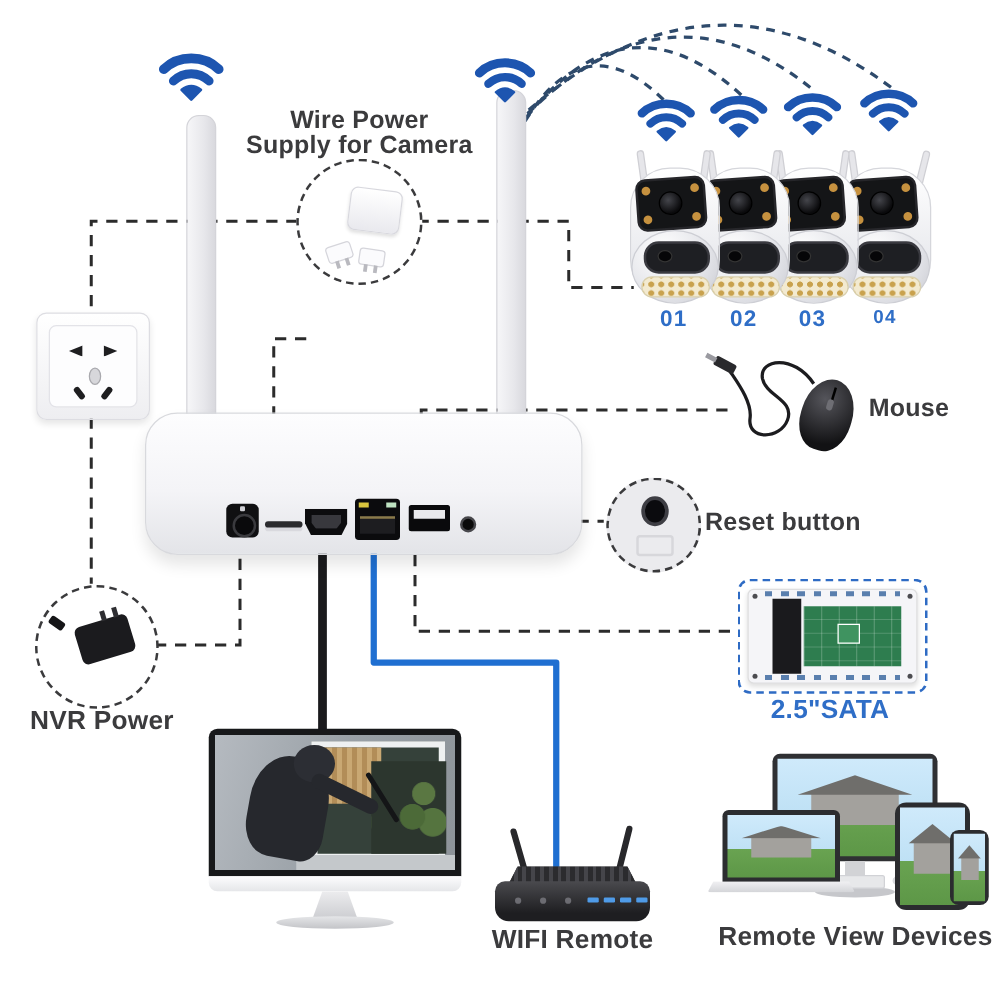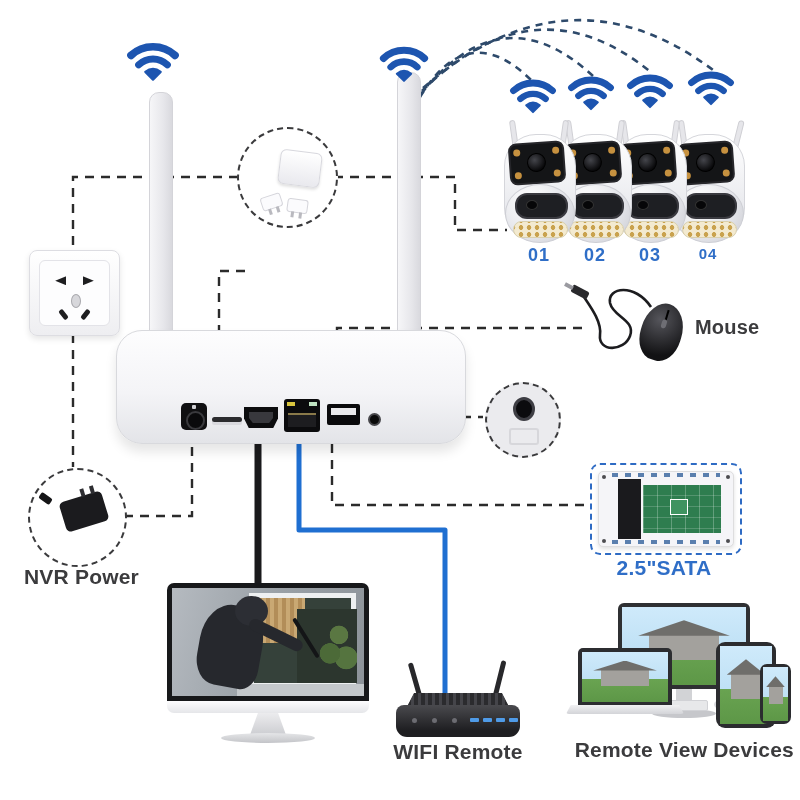--- a/index.html
+++ b/index.html
@@ -265,20 +265,24 @@
       <div class="slot-b1"></div>
         <div class="slot-b2"></div>
     </div>
   </div>
 
   <div class="dash-circle" style="left:237px;top:127px;width:97px;height:97px;z-index:4;">
     <div class="wp-box"></div>
     <div class="wp-plug" style="left:22px;top:66px;transform:rotate(-18deg);"></div>
     <div class="wp-plug" style="left:48px;top:70px;transform:rotate(8deg);"></div>
   </div>
+  <div class="lbl" style="left:190px;top:86px;width:195px;text-align:center;font-size:20px;line-height:1.02;z-index:5;">
+    <span>Wire Power</span><br>
+    <span>Supply for Camera</span>
+  </div>
 
 
   <div class="camera" style="left:499px;top:122px;z-index:14;">
     <div class="cam-ant" style="left:12px;transform:rotate(-8deg);"></div>
     <div class="cam-ant" style="right:12px;transform:rotate(8deg);"></div>
     <div class="cam-body"></div>
     <div class="cam-top">
       <div class="cam-lens"></div>
       <div class="cam-led" style="left:3px;top:4px;"></div>
         <div class="cam-led" style="right:3px;top:4px;"></div>
@@ -344,20 +348,21 @@
   <div class="lbl lbl-blue" style="left:678px;top:245px;width:60px;text-align:center;font-size:15px;letter-spacing:1px;z-index:14;">04</div>
 
   <div class="abs mouse-body" style="z-index:5;"></div>
   <div class="abs mouse-plug" style="z-index:5;"></div>
   <div class="lbl" style="left:695px;top:316px;font-size:20px;z-index:5;">Mouse</div>
 
   <div class="dash-circle reset-circle" style="z-index:5;">
     <div class="reset-dot"></div>
     <div class="reset-ghost"></div>
   </div>
+  <div class="lbl" style="left:564px;top:407px;font-size:20px;z-index:5;">Reset button</div>
 
   <div class="abs sata-box" style="z-index:5;">
     <div class="sata-drive">
       <div class="screw" style="left:3px;top:3px;"></div>
         <div class="screw" style="right:3px;top:3px;"></div>
       <div class="screw" style="left:3px;bottom:3px;"></div>
         <div class="screw" style="right:3px;bottom:3px;"></div>
       <div class="sata-teeth" style="top:1px;"></div>
       <div class="sata-teeth" style="bottom:2px;"></div>
       <div class="sata-black"></div>

